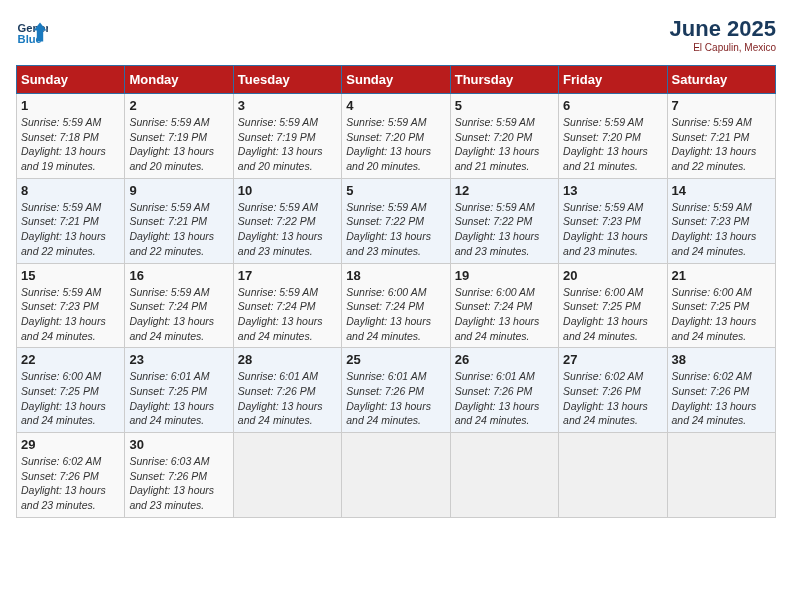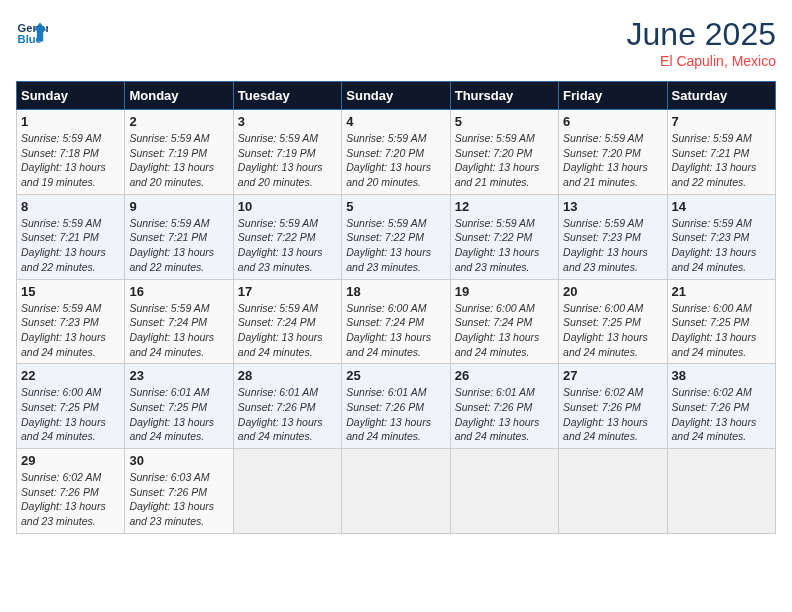--- a/index.html
+++ b/index.html
@@ -22,35 +22,35 @@
       gap: 4px;
     }
     .logo-icon {
       width: 32px;
       height: 32px;
     }
     .title-block {
       text-align: right;
     }
     .calendar-title {
-      font-size: 32px;
-      font-weight: normal;
+      font-size: 22px;
+      font-weight: bold;
       color: #1a3a5c;
     }
     .calendar-subtitle {
-      font-size: 14px;
-      color: #ef4444;
+      font-size: 10px;
+      color: #7f1d1d;
     }
     table {
       width: 100%;
       border-collapse: collapse;
       font-size: 11px;
     }
     thead tr th {
-      background-color: #0f172a;
+      background-color: #b91c1c;
       color: #fff;
       padding: 6px 4px;
       text-align: left;
       font-size: 13px;
       font-weight: bold;
       border: 1px solid #2e6da4;
     }
     tbody tr td {
       border: 1px solid #ccc;
       vertical-align: top;

